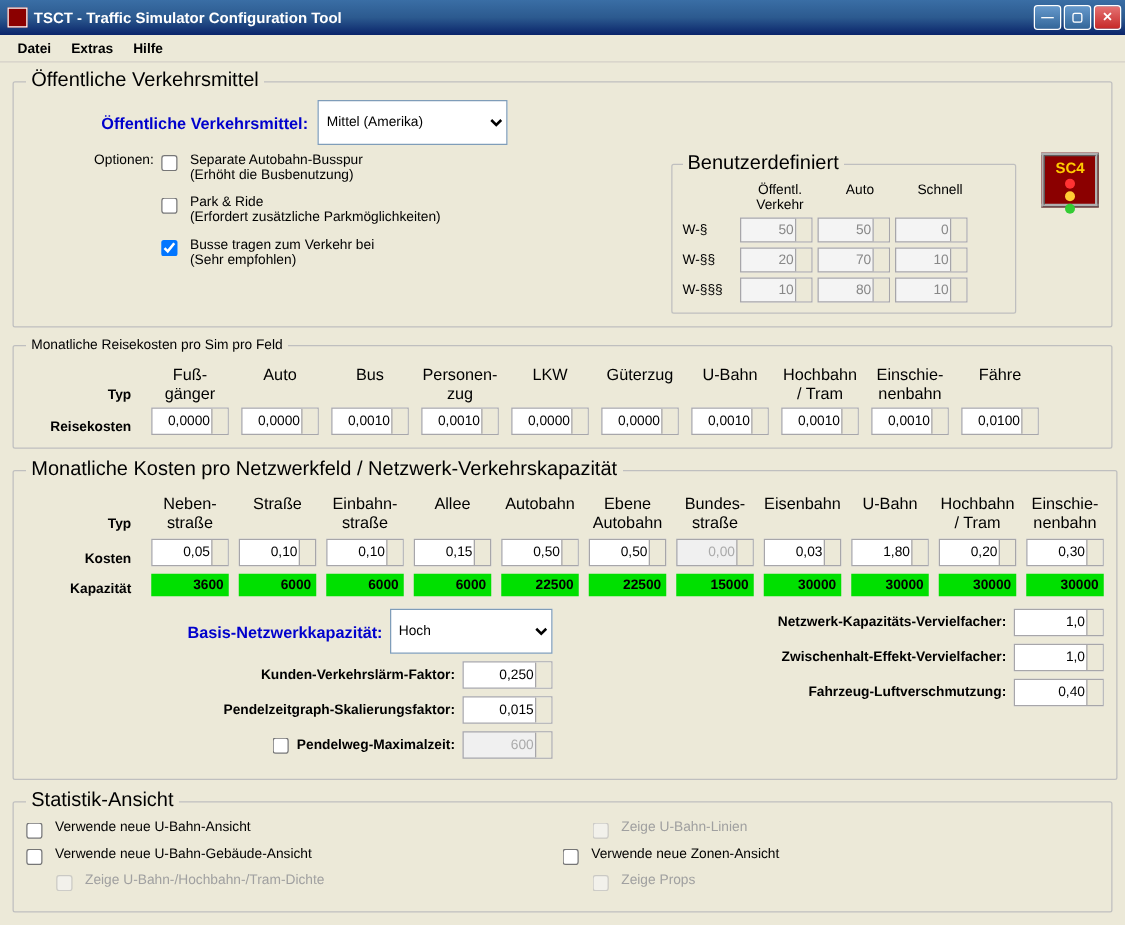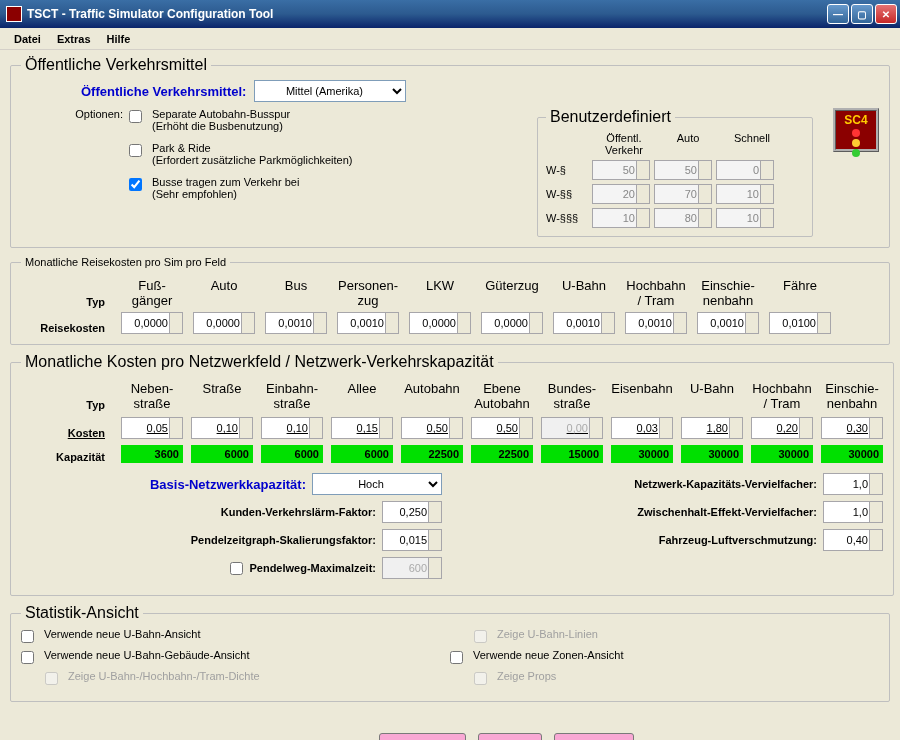--- a/index.html
+++ b/index.html
@@ -40,21 +40,21 @@
 
   fieldset {
     border:1px solid #bfbfbf; border-radius:2px; padding: 6px 10px 10px 10px;
     margin-bottom: 8px; background:#ece9d8;
   }
   legend { padding: 0 4px; font-size:16px; color:#000; }
 
   .row { display:flex; align-items:center; }
   .blue-label { color:#0000cc; font-weight:bold; font-size:13px; }
   select {
-    font-size:11px; height:22px; background:#fff; border:1px solid #7f9db9; padding: 0 2px; text-align: center;
+    font-size:11px; height:36px; background:#fff; border:1px solid #7f9db9; padding: 0 2px;
   }
   .opts { margin-top: 6px; display:flex; }
   .opts-left { margin-left: 32px; }
   .opt-label-col { margin-left: 6px; }
   .checkbox-row { display:flex; align-items:flex-start; margin-bottom: 10px; }
   .checkbox-row input { margin-right:10px; margin-top:2px; }
   .sub { color:#000; }
 
   .userdef { margin-left: auto; border:1px solid #bfbfbf; padding: 6px 10px 10px 10px; width: 276px; }
   .ud-head { display:flex; font-size:11px; }
@@ -105,21 +105,21 @@
   .cap {
     width:62px; height:18px; background:#00e000; color:#000; font-weight:bold;
     display:inline-flex; align-items:center; justify-content:flex-end; padding-right:4px;
     font-size:11px;
   }
 
   .midrow { display:flex; margin-top: 10px; gap:20px; }
   .midcol { flex:1; }
   .midr { display:flex; align-items:center; justify-content:flex-end; margin-bottom:6px; gap:6px; }
   .midr label { text-align:right;font-weight:bold; }
-  .sm { width:60px; }
+  .sm { width:72px; }
 
   .stats-grid { display:flex; }
   .stats-col { flex:1; }
   .stats-col .checkbox-row { margin-bottom:6px; }
   .indent { margin-left:24px; }
   .disabled-text { color:#a0a0a0; }
 
   .footer { display:flex; align-items:center; justify-content:center; gap:12px; padding:10px 0; }
   .footer .label { font-weight:bold; }
   .green { color:#008800; font-weight:bold;margin-top:40px; }
@@ -289,21 +289,21 @@
           <div class="col-head" style="width: 62px; white-space: pre-line;">Bundes-
 straße</div>
           <div class="col-head" style="width: 62px; white-space: pre-line;">Eisenbahn</div>
           <div class="col-head" style="width: 62px; white-space: pre-line;">U-Bahn</div>
           <div class="col-head" style="width: 62px; white-space: pre-line;">Hochbahn
 / Tram</div>
           <div class="col-head" style="width: 62px; white-space: pre-line;">Einschie-
 nenbahn</div>
         </div>
   </div>
-  <div class="cols" style="margin-top:6px;text-decoration:underline;">
+  <div class="cols" style="margin-top:6px;">
     <div class="rowlabel">Kosten</div>
     <div id="net-costs" style="display:flex; gap:8px;">
           <div class="num">0,05</div>
           <div class="num">0,10</div>
           <div class="num">0,10</div>
           <div class="num">0,15</div>
           <div class="num">0,50</div>
           <div class="num">0,50</div>
           <div class="num disabled">0,00</div>
           <div class="num">0,03</div>

